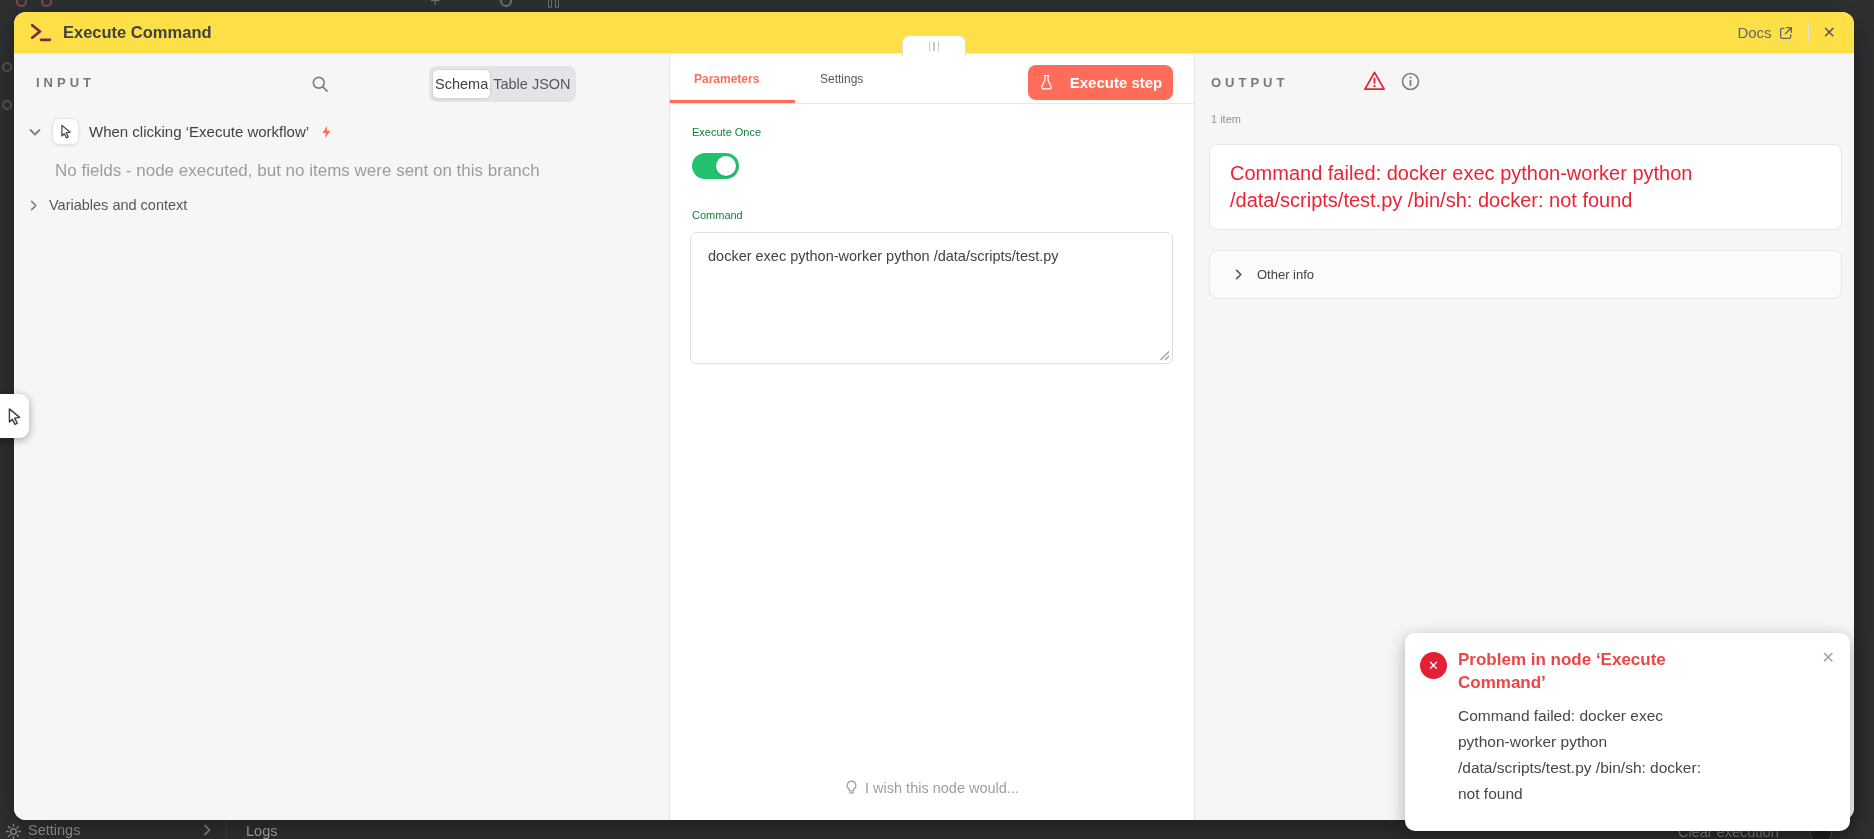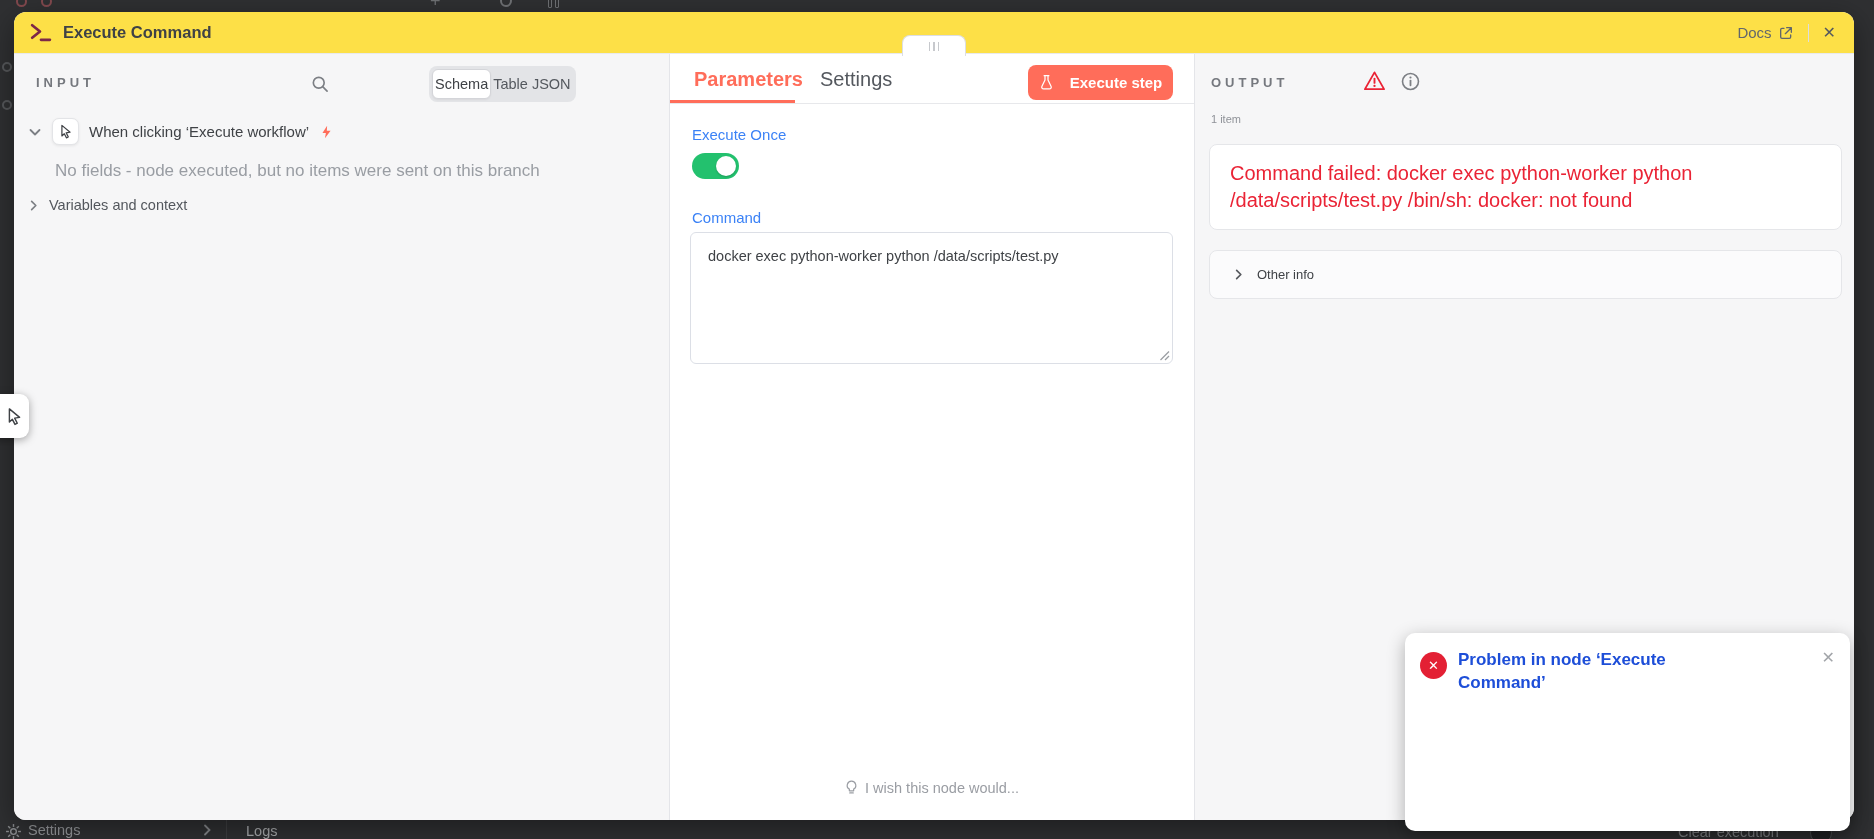--- a/index.html
+++ b/index.html
@@ -55,28 +55,28 @@
   .vars-row { position:absolute; left:13px; top:143px; display:flex; align-items:center; gap:9px; cursor:pointer; }
   .vars-row span { font-size:14.5px; color:#53575d; }
 
   
   .mid-panel { position:absolute; left:656px; top:0; bottom:0; width:524px; background:#fff; }
   .drag-tab { position:absolute; left:232px; top:-19px; width:64px; height:21px; background:#fff;
     border:1px solid #dcdee3; border-bottom:none; border-radius:8px 8px 0 0; display:flex; gap:3px;
     align-items:center; justify-content:center; cursor:grab; z-index:4; }
   .drag-tab i { width:1.5px; height:9px; background:#c7c9cd; }
   .ptabs { position:absolute; top:0; left:0; right:0; height:50px; border-bottom:1px solid #e7e8eb; }
-  .ptab { position:absolute; top:0; height:50px; display:flex; align-items:center; font-size:20px; cursor:pointer; }
+  .ptab { position:absolute; top:0; height:50px; display:flex; align-items:center; font-size:12px; cursor:pointer; }
   .ptab.active { color:#ff6d5a; font-weight:700; }
   .ptab.idle { color:#54585e; }
   .ptab-underline { position:absolute; left:0; bottom:0; width:125px; height:3px; background:#ff6d5a; }
   .exec-btn { position:absolute; left:358px; top:11px; width:145px; height:35px; background:#ff6d5a; border:none;
     border-radius:8px; color:#fff; font-size:15px; font-weight:700; display:flex; align-items:center;
     justify-content:center; gap:16px; cursor:pointer; font-family:inherit; }
-  .field-label { position:absolute; font-size:15px; color:#3b82f6; }
+  .field-label { position:absolute; font-size:11px; color:#15803d; }
   .toggle { position:absolute; left:22px; top:99px; width:47px; height:26px; background:#23c16e; border-radius:13px; cursor:pointer; }
   .toggle .knob { position:absolute; right:3px; top:3px; width:20px; height:20px; background:#fff; border-radius:50%; box-shadow:0 1px 2px rgba(0,0,0,.2); }
   .cmd-area { position:absolute; left:20px; top:178px; width:483px; height:132px; border:1px solid #dcdfe6;
     border-radius:6px; background:#fff; font-family:inherit; font-size:14.5px; color:#3f4246;
     padding:13px 17px; resize:none; outline:none; line-height:1.5; }
   .resize-grip { position:absolute; left:489px; top:296px; cursor:nwse-resize; }
   .wish-row { position:absolute; left:0; right:0; bottom:24px; display:flex; align-items:center; justify-content:center; gap:7px; cursor:pointer; }
   .wish-row span { font-size:14.5px; color:#9a9da3; }
 
   
@@ -90,21 +90,21 @@
   .det-head b { font-size:15px; color:#3f4246; font-weight:700; flex:1; }
   .det-row { height:47px; display:flex; align-items:center; gap:12px; padding:0 22px; cursor:pointer; }
   .det-row span { font-size:13px; color:#3f4246; }
 
   
   .toast { position:absolute; left:1405px; top:633px; width:445px; height:198px; background:#fff;
     border-radius:10px; box-shadow:0 5px 18px rgba(0,0,0,.3); z-index:50; }
   .toast-ico { position:absolute; left:15px; top:19px; width:27px; height:27px; border-radius:50%; background:#e32034;
     color:#fff; display:flex; align-items:center; justify-content:center; font-size:13px; font-weight:700; }
   .toast-title { position:absolute; left:53px; top:15px; width:250px; font-size:17px; font-weight:700;
-    color:#1d4ed8; line-height:23px; white-space:pre-line; }
+    color:#ef4444; line-height:23px; white-space:pre-line; }
   .toast-close { position:absolute; right:15px; top:17px; color:#a2a5a9; font-size:16px; cursor:pointer; line-height:1; }
   .toast-msg { position:absolute; left:53px; top:70px; width:320px; font-size:15.5px; color:#44474b;
     line-height:26px; white-space:pre-line; }
 
   svg { display:block; }
 </style>
 </head>
 <body>
 
 <div class="stage">
@@ -282,15 +282,19 @@
       </div>
 
     </div>
   </div>
 
   <div class="toast">
     <div class="toast-ico">✕</div>
     <div class="toast-title">Problem in node ‘Execute
 Command’</div>
     <div class="toast-close">✕</div>
+    <div class="toast-msg">Command failed: docker exec
+python-worker python
+/data/scripts/test.py /bin/sh: docker:
+not found</div>
   </div>
 
 </div>
 
 </body></html>

